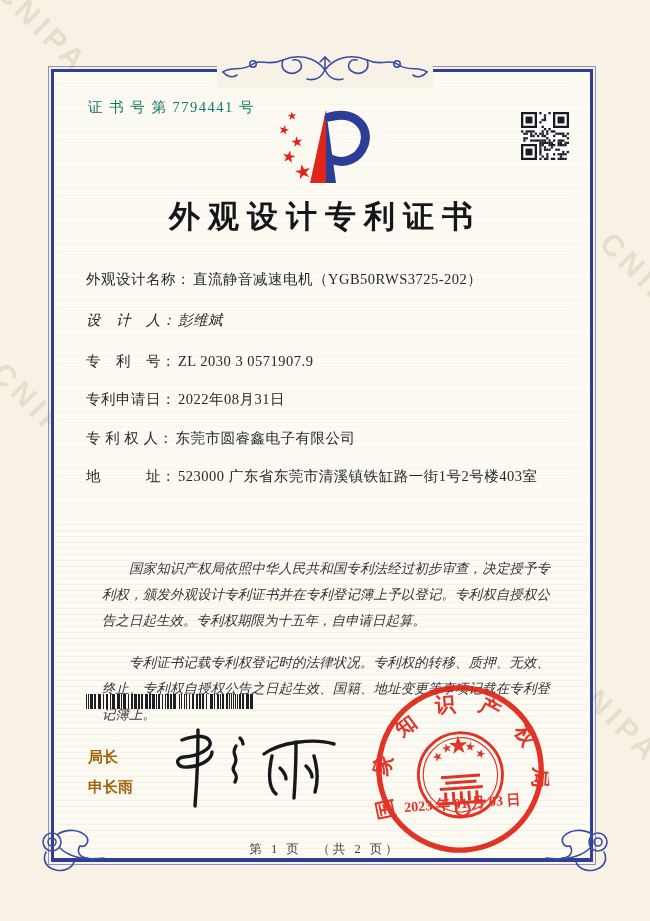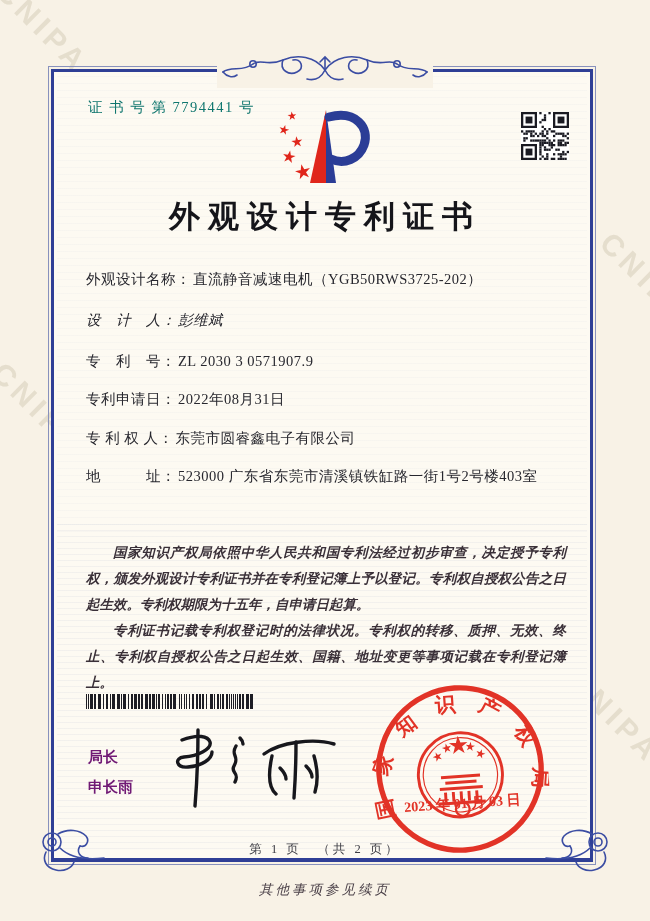--- a/index.html
+++ b/index.html
@@ -51,26 +51,26 @@
     position:absolute; left:86px; font-size:14.5px; color:#27272e;
     letter-spacing:0.5px; white-space:nowrap;
   }
   .field .val{margin-left:2px;}
   .field .second{position:absolute; left:262px; top:0;}
   .paras{
     position:absolute; left:86px; top:540px; width:480px;
     font-size:13.5px; line-height:26px; color:#3a3038;
     font-style:italic; text-align:justify;
   }
-  .paras p{margin:0; text-indent:2em;font-weight:bold;}
+  .paras p{margin:16px; text-indent:2em;}
   .barcode{position:absolute; left:86px; top:694px;}
   .signer{
     position:absolute; left:88px; top:742px;
     font-family:"Liberation Sans","DejaVu Sans",sans-serif;
-    font-size:15px; font-weight:600; color:#701a75; line-height:30px;
+    font-size:15px; font-weight:600; color:#a16207; line-height:30px;
   }
   .signature{position:absolute; left:168px; top:726px;}
   .seal{position:absolute; left:372px; top:681px; transform:rotate(-4deg);}
   .footer-page{
     position:absolute; left:0; right:0; top:841px; text-align:center;
     font-size:12.5px; letter-spacing:3px; color:#3c3c44;
   }
   .cont-note{
     position:absolute; left:0; right:0; top:881px; text-align:center;
     font-size:13.5px; letter-spacing:3px; color:#4a4048; font-style:italic;
@@ -405,15 +405,14 @@
           <rect x="96" y="113" width="3" height="10"></rect>
           <rect x="104" y="113" width="3" height="10"></rect>
           <rect x="66" y="123" width="48" height="3"></rect>
         </g>
         <circle cx="90" cy="131" r="7" fill="none" stroke="#e02518" stroke-width="2.4"></circle>
       </g>
       <text x="90" y="130" text-anchor="middle" font-size="14.5" fill="#e02518" font-family="Liberation Serif, DejaVu Serif, serif" font-weight="bold">2023 年 01 月 03 日</text>
     </svg>
 
     <div class="footer-page">第 1 页　（共 2 页）</div>
-    <div class="cont-note">其他事项参见续页</div>
   </div>
 </div>
 
 </body></html>

